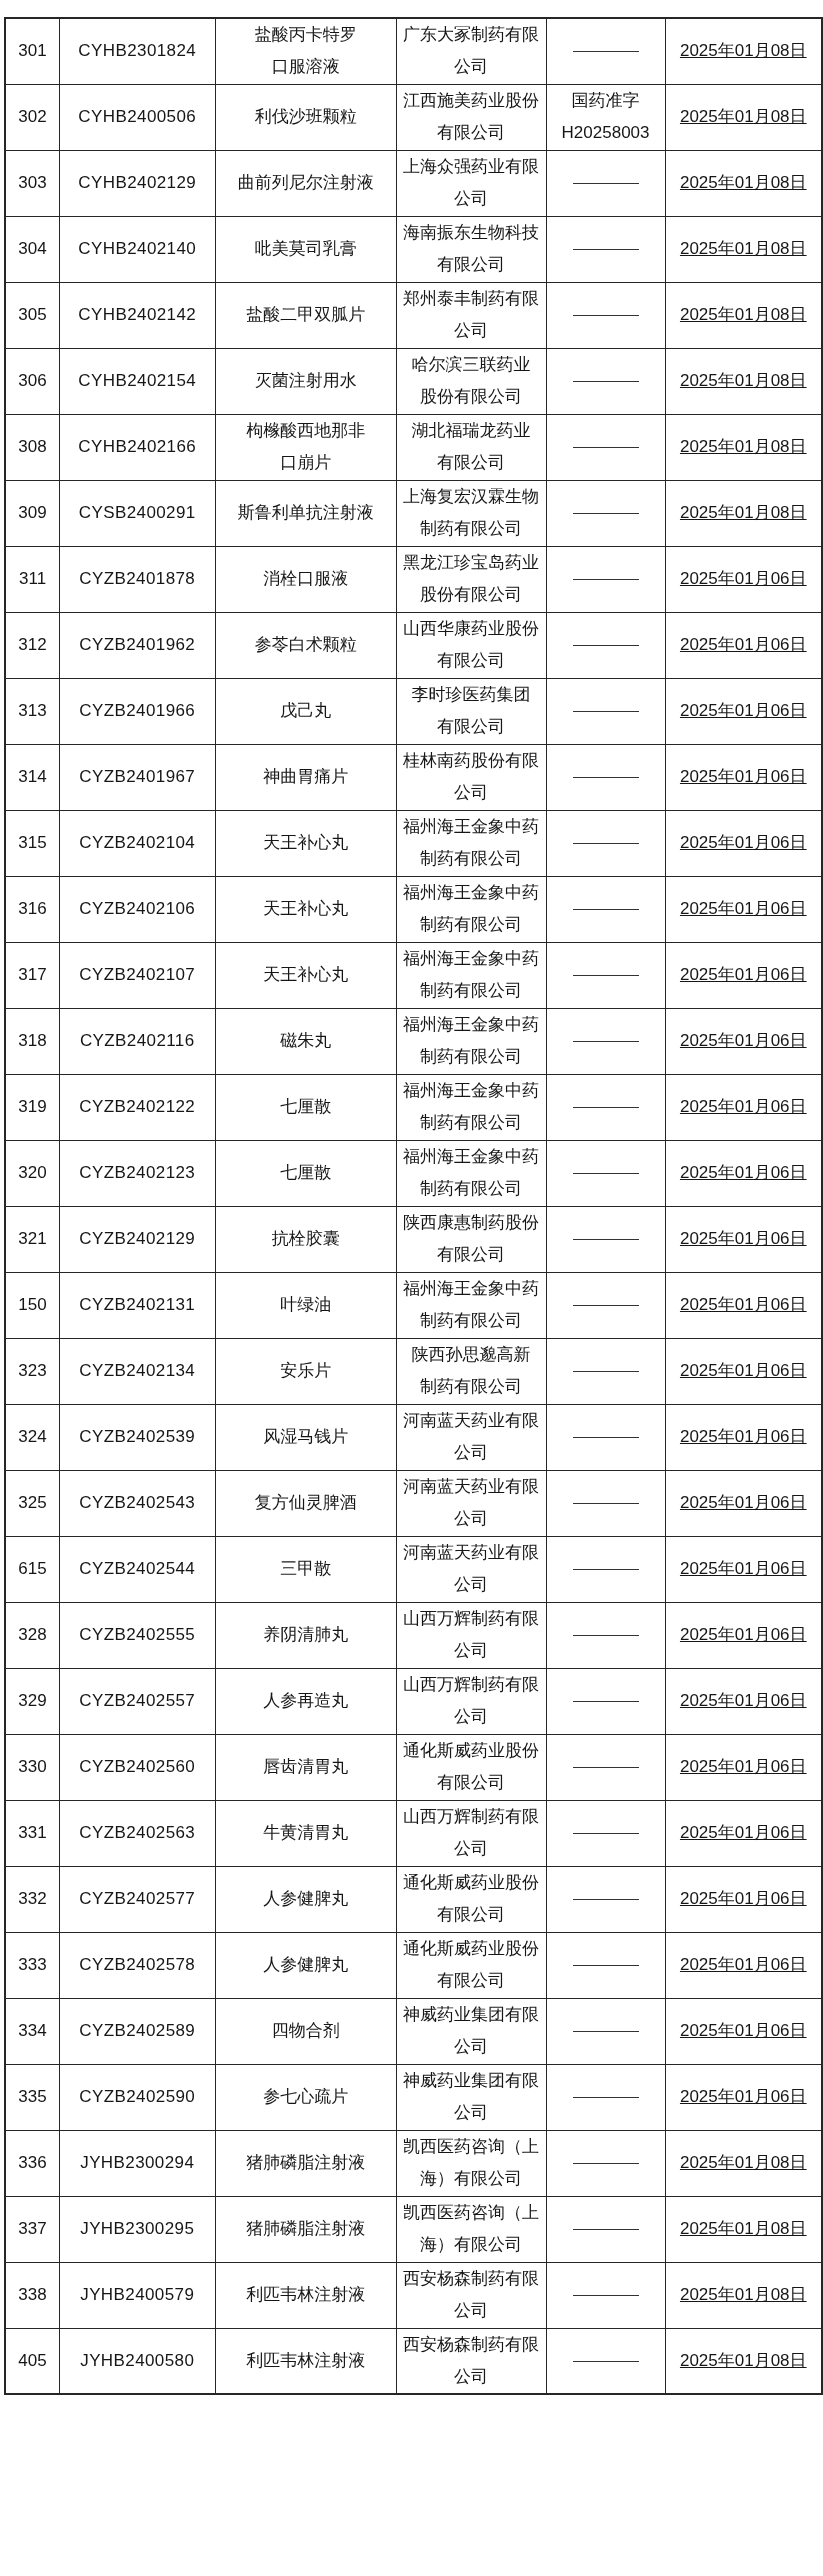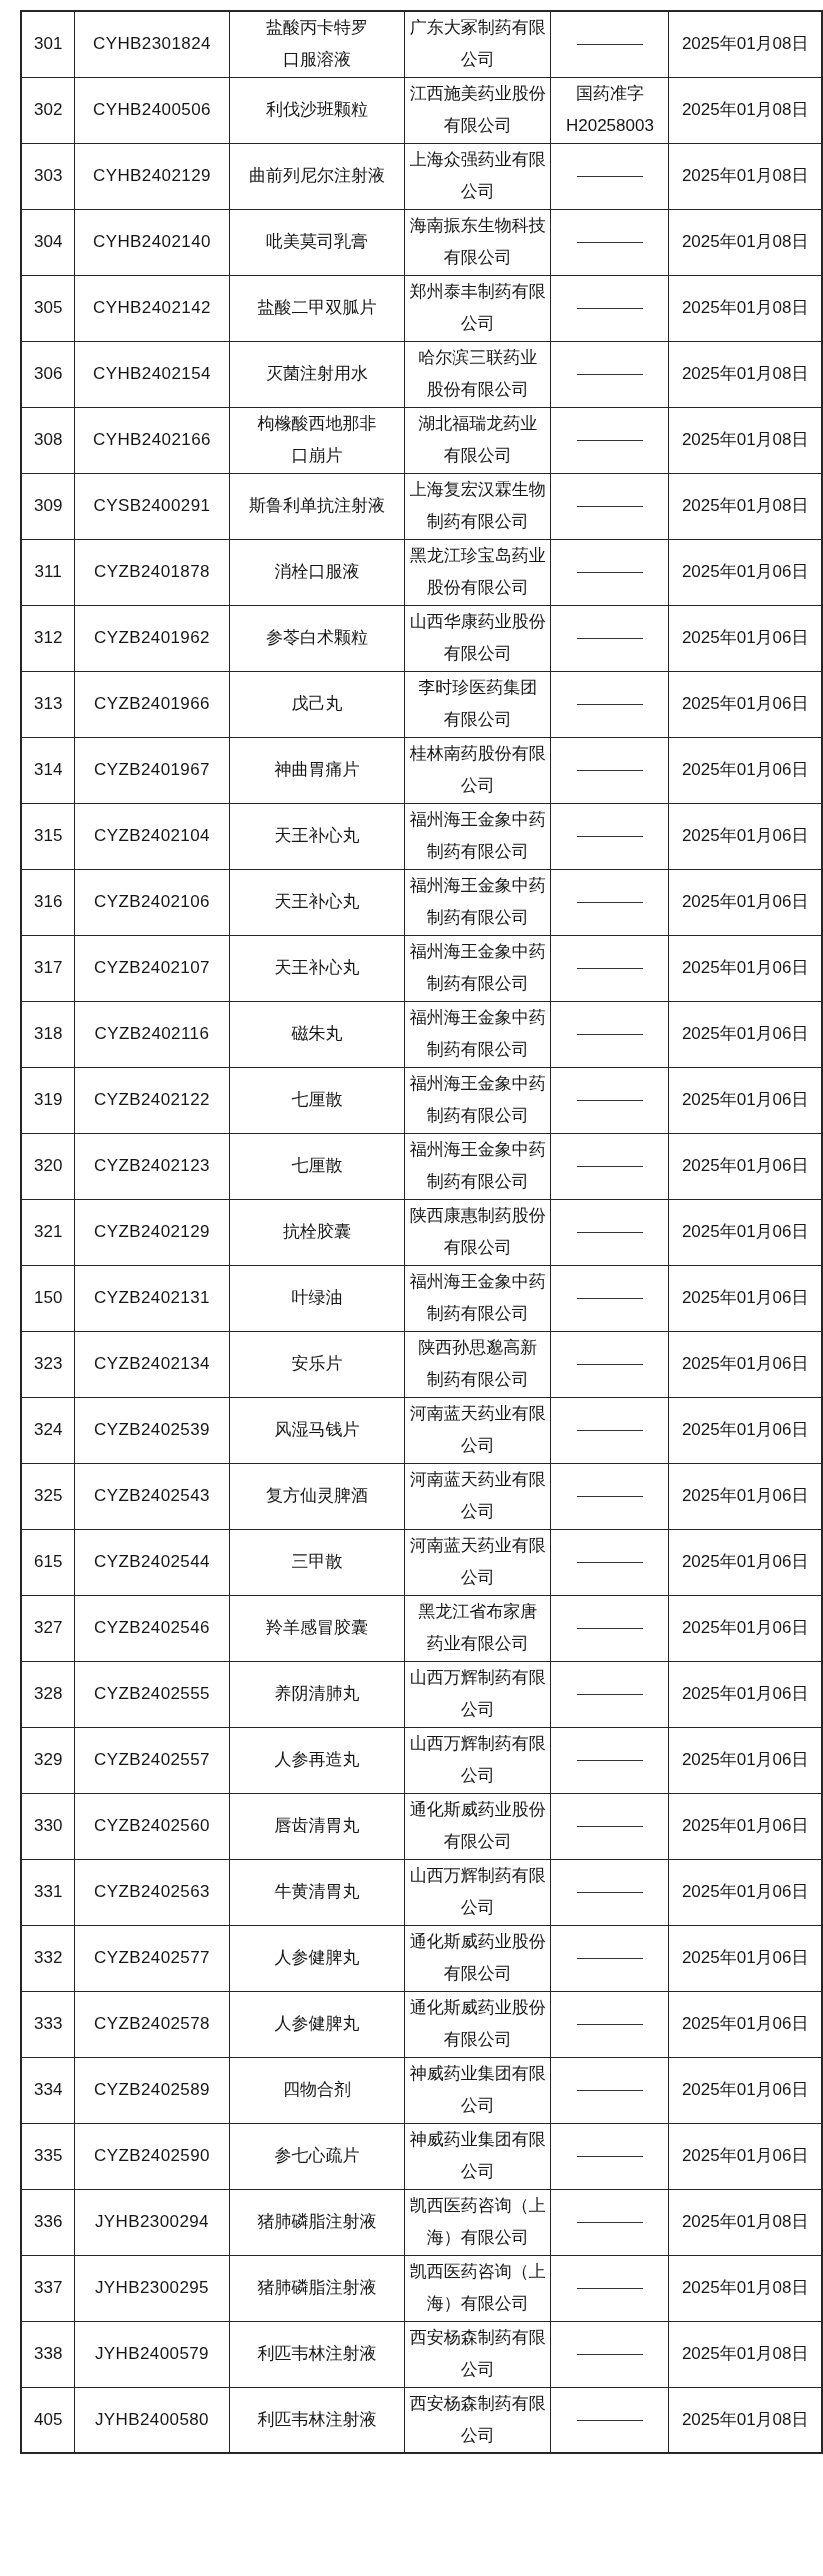--- a/index.html
+++ b/index.html
@@ -6,43 +6,42 @@
     margin: 0;
     padding: 0;
     background: #ffffff;
     width: 824px;
     height: 2576px;
     font-family: "Liberation Sans", "DejaVu Sans", sans-serif;
   }
   #approval-table {
     position: absolute;
     left: 4.3px;
-    top: 10px;
+    top: 17px;
     border-collapse: collapse;
     table-layout: fixed;
     border: 2.1px solid #262626;
-    margin-left: 16px;
   }
   #approval-table td {
     border: 1.4px solid #262626;
     text-align: center;
     vertical-align: middle;
     font-size: 17px;
     color: #161616;
     padding: 0 1.4px;
     white-space: pre-line;
     line-height: 32px;
     overflow: hidden;
   }
   #approval-table tr {
     height: 66px;
   }
   td.c-no        { font-size: 18px; }
   td.c-accept    { font-size: 18px; letter-spacing: 0.4px; }
-  td.c-date      { white-space: nowrap; font-size: 17px; }
+  td.c-date      { white-space: nowrap; font-size: 17px; text-decoration: underline; }
   .dash-line {
     display: inline-block;
     width: 66px;
     height: 0;
     border-top: 1.4px solid #333333;
     vertical-align: middle;
   }
 </style>
 </head>
 <body>
@@ -270,29 +269,20 @@
       <tr>
         <td class="c-no">615</td>
         <td class="c-accept">CYZB2402544</td>
         <td class="c-drug">三甲散</td>
         <td class="c-company">河南蓝天药业有限
 公司</td>
         <td class="c-approval"><span class="dash-line"></span></td>
         <td class="c-date">2025年01月06日</td>
       </tr>
       <tr>
-        <td class="c-no">327</td>
-        <td class="c-accept">CYZB2402546</td>
-        <td class="c-drug">羚羊感冒胶囊</td>
-        <td class="c-company">黑龙江省布家唐
-药业有限公司</td>
-        <td class="c-approval"><span class="dash-line"></span></td>
-        <td class="c-date">2025年01月06日</td>
-      </tr>
-      <tr>
         <td class="c-no">328</td>
         <td class="c-accept">CYZB2402555</td>
         <td class="c-drug">养阴清肺丸</td>
         <td class="c-company">山西万辉制药有限
 公司</td>
         <td class="c-approval"><span class="dash-line"></span></td>
         <td class="c-date">2025年01月06日</td>
       </tr>
       <tr>
         <td class="c-no">329</td>

